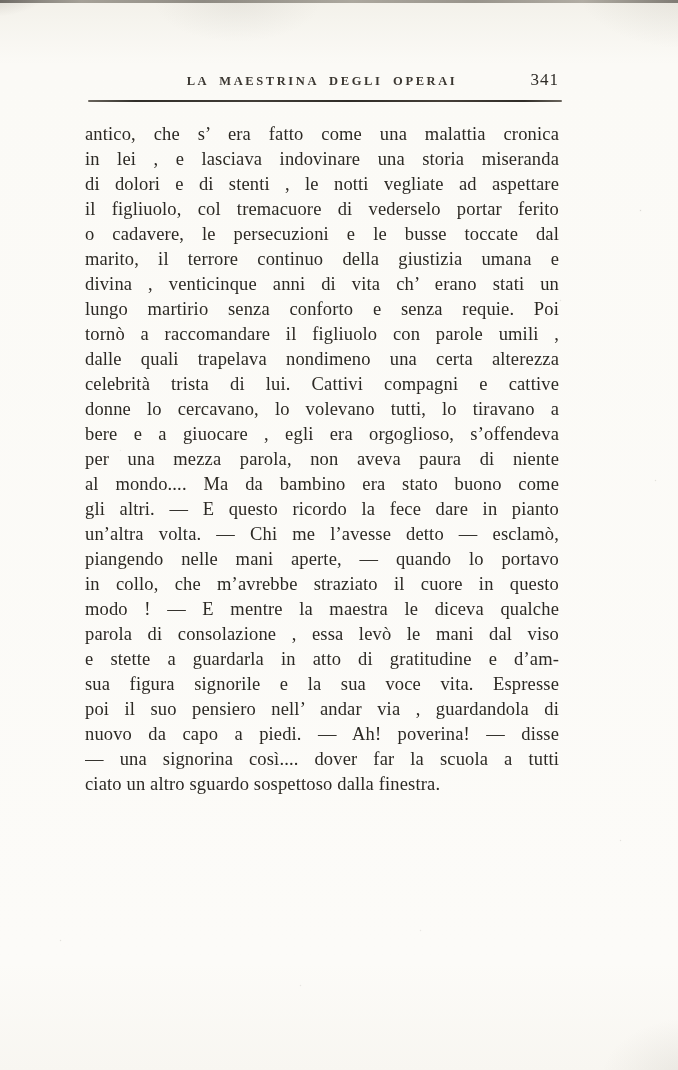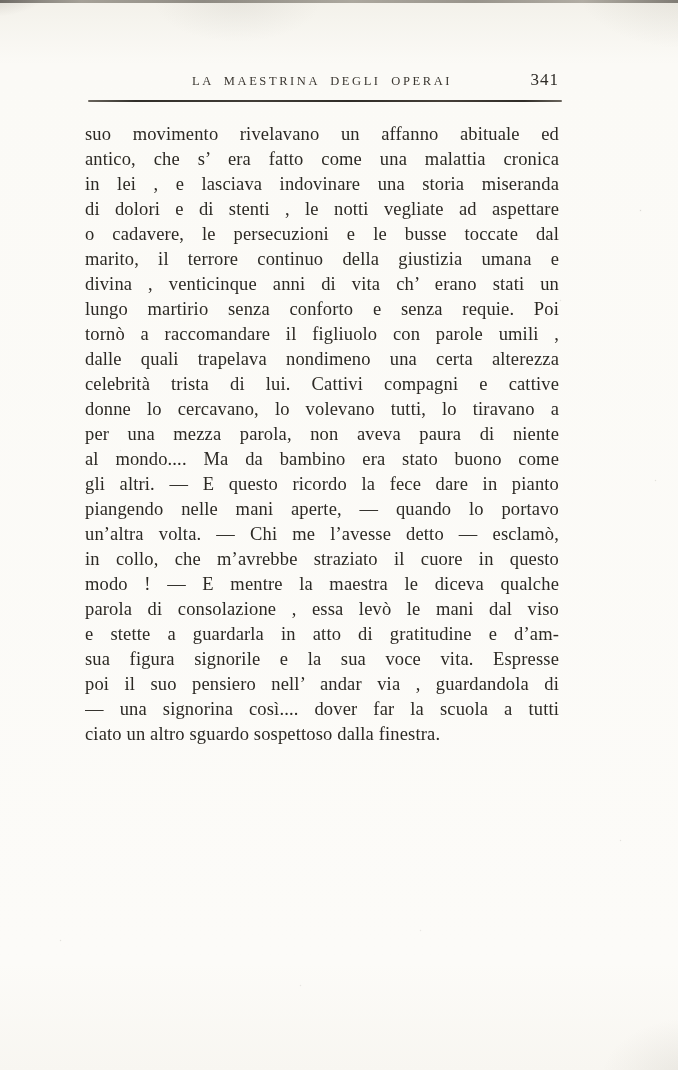--- a/index.html
+++ b/index.html
@@ -48,21 +48,21 @@
     position: absolute;
     top: 74px;
     left: 85px;
     width: 474px;
     height: 20px;
   }
   .running-title {
     display: block;
     text-align: center;
     font-size: 12.5px;
-    font-weight: normal;
+    font-weight: bold;
     letter-spacing: 2.6px;
     word-spacing: 5px;
     color: #3b3731;
   }
   .page-number {
     position: absolute;
     right: 0;
     top: -4px;
     font-size: 17px;
     letter-spacing: 1px;
@@ -108,39 +108,41 @@
   <div class="specks"></div>
 
   <header class="running-head">
     <span class="running-title">LA MAESTRINA DEGLI OPERAI</span>
     <span class="page-number">341</span>
   </header>
 
   <div class="header-rule"></div>
 
   <main class="text-block" id="text-block">
-      <div class="line">suo movimento rivelavano un affanno abituale ed</div>
       <div class="line">antico, che s’ era fatto come una malattia cronica</div>
       <div class="line">in lei , e lasciava indovinare una storia miseranda</div>
       <div class="line">di dolori e di stenti , le notti vegliate ad aspettare</div>
+      <div class="line">il figliuolo, col tremacuore di vederselo portar ferito</div>
       <div class="line">o cadavere, le persecuzioni e le busse toccate dal</div>
       <div class="line">marito, il terrore continuo della giustizia umana e</div>
       <div class="line">divina , venticinque anni di vita ch’ erano stati un</div>
       <div class="line">lungo martirio senza conforto e senza requie. Poi</div>
       <div class="line">tornò a raccomandare il figliuolo con parole umili ,</div>
       <div class="line">dalle quali trapelava nondimeno una certa alterezza</div>
       <div class="line">celebrità trista di lui. Cattivi compagni e cattive</div>
       <div class="line">donne lo cercavano, lo volevano tutti, lo tiravano a</div>
+      <div class="line">bere e a giuocare , egli era orgoglioso, s’offendeva</div>
       <div class="line">per una mezza parola, non aveva paura di niente</div>
       <div class="line">al mondo.... Ma da bambino era stato buono come</div>
       <div class="line">gli altri. — E questo ricordo la fece dare in pianto</div>
+      <div class="line">un’altra volta. — Chi me l’avesse detto — esclamò,</div>
       <div class="line">piangendo nelle mani aperte, — quando lo portavo</div>
-      <div class="line">un’altra volta. — Chi me l’avesse detto — esclamò,</div>
       <div class="line">in collo, che m’avrebbe straziato il cuore in questo</div>
       <div class="line">modo ! — E mentre la maestra le diceva qualche</div>
       <div class="line">parola di consolazione , essa levò le mani dal viso</div>
       <div class="line">e stette a guardarla in atto di gratitudine e d’am-</div>
       <div class="line">sua figura signorile e la sua voce vita. Espresse</div>
       <div class="line">poi il suo pensiero nell’ andar via , guardandola di</div>
+      <div class="line">nuovo da capo a piedi. — Ah! poverina! — disse</div>
       <div class="line">— una signorina così.... dover far la scuola a tutti</div>
       <div class="line last">ciato un altro sguardo sospettoso dalla finestra.</div>
     </main>
 </div>
 
 </body></html>

